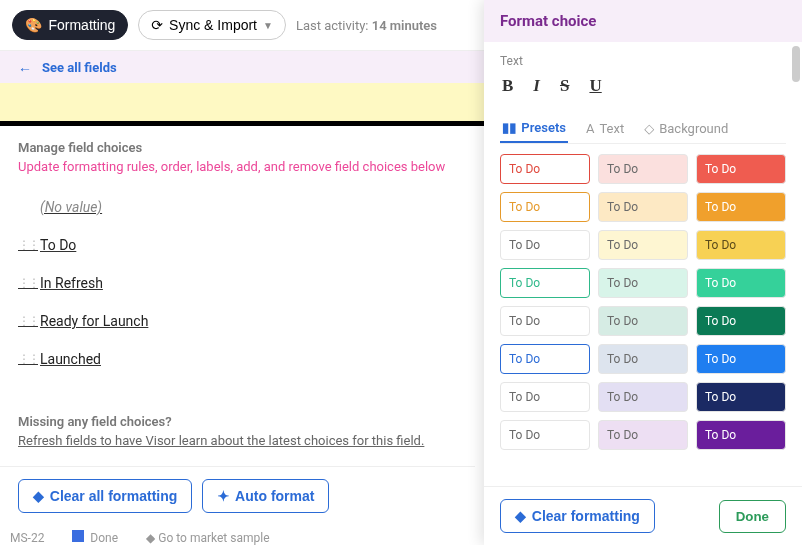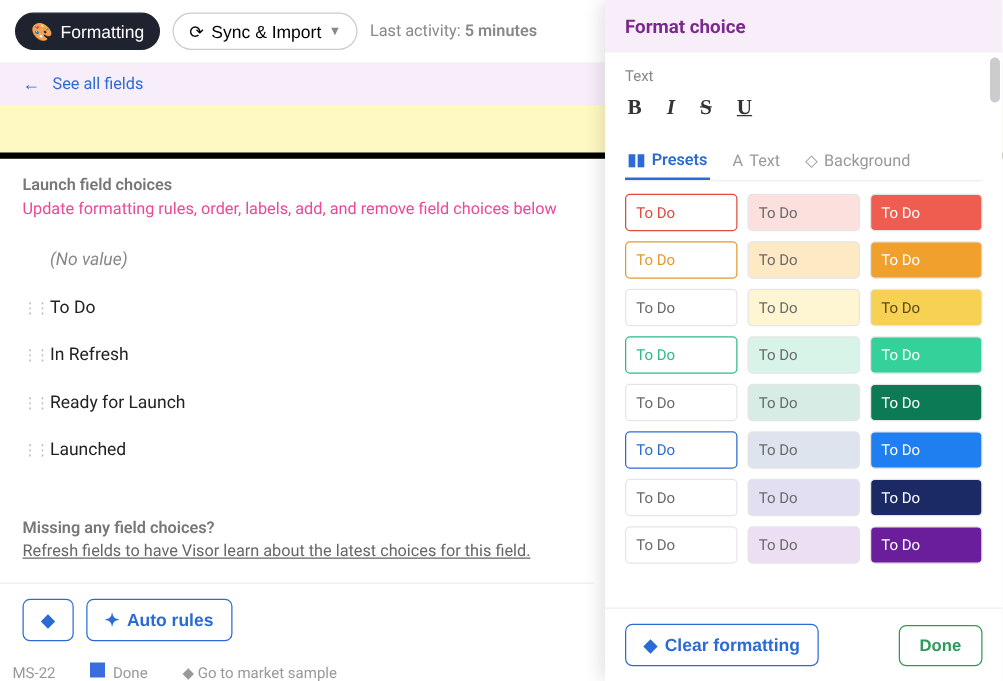--- a/index.html
+++ b/index.html
@@ -5,28 +5,28 @@
 * { box-sizing: border-box; margin: 0; padding: 0; }
 body { font-family: -apple-system, BlinkMacSystemFont, "Segoe UI", Roboto, sans-serif; font-size: 14px; color: #333; background: #fff; width: 802px; height: 545px; overflow: hidden; position: relative; }
 .toolbar { display: flex; align-items: center; gap: 10px; padding: 10px 12px; border-bottom: 1px solid #eee; }
 .btn { display: inline-flex; align-items: center; gap: 6px; padding: 6px 12px; border: 1px solid #ccc; border-radius: 16px; background: #fff; font-size: 14px; cursor: pointer; }
 .btn.dark { background: #1f2330; color: #fff; border-color: #1f2330; }
 .btn .chev { font-size: 10px; color: #888; }
 .activity { color: #888; font-size: 13px; }
 .activity b { font-weight: 600; }
 .header-row { display: flex; align-items: center; gap: 10px; padding: 8px 18px; background: #f7eef9; color: #2b6bd6; font-size: 13px; }
 .header-row .arrow { font-size: 14px; }
-.header-row a { color: #2b6bd6; text-decoration: none; }
+.header-row a { color: #2b6bd6; text-decoration: none; font-weight: bold; }
 .status-row { display: flex; align-items: center; gap: 8px; padding: 8px 18px 12px; background: #fef9c3; border-bottom: 5px solid #000000; justify-content: flex-end; }
 .status-row .diamond { width: 10px; height: 10px; background: #4a5fd6; transform: rotate(45deg); }
 .status-row .title { color: #7a2a8e; font-weight: 700; font-size: 15px; }
 .panel { padding: 14px 18px; }
 .panel h4 { font-size: 13px; font-weight: 600; color: #777; margin-bottom: 4px; }
 .panel .desc { font-size: 13px; color: #ec4899; margin-bottom: 14px; }
-.choice-row { display: flex; align-items: center; padding: 8px 0; }
+.choice-row { display: flex; align-items: center; padding: 8px 0; text-decoration: underline; }
 .drag { display: inline-flex; width: 14px; margin-right: 8px; color: #bbb; font-size: 12px; letter-spacing: -2px; }
 .choice-label { flex: 1; font-size: 14px; color: #222; }
 .choice-label.italic { font-style: italic; color: #888; padding-left: 22px; }
 .fmt-link { color: #2b6bd6; font-weight: 600; font-size: 14px; margin-right: 6px; cursor: pointer; }
 .chip { border: 1px solid #ddd; border-radius: 4px; padding: 3px 6px; font-size: 12px; color: #555; min-width: 26px; text-align: center; display: inline-block; }
 .choice-row.active .fmt-link, .choice-row.active .chip { outline: 2px solid #9ec5ff; border-radius: 4px; }
 .missing { margin-top: 36px; }
 .missing h4 { font-size: 13px; font-weight: 600; color: #777; }
 .missing .desc { font-size: 13px; color: #666; text-decoration: underline; }
 .bottom-actions { display: flex; gap: 10px; padding: 12px 18px; border-top: 1px solid #eee; background: #fff; position: absolute; bottom: 20px; left: 0; width: 475px; }
@@ -62,35 +62,35 @@
     <span class="ico">🎨</span>
     <span>Formatting</span>
   </button>
   <button class="btn">
     <span class="ico">⟳</span>
     <span>Sync &amp; Import</span>
     <span class="chev">▼</span>
   </button>
   <div class="activity">
     <span>Last activity:</span>
-    <b>5 minutes</b>
+    <b>14 minutes</b>
   </div>
 </div>
 
 <div class="header-row">
   <span class="arrow">←</span>
   <a href="#">See all fields</a>
 </div>
 <div class="status-row">
   <span class="diamond"></span>
   <span class="title">Status</span>
 </div>
 
 <div class="panel">
-  <h4>Launch field choices</h4>
+  <h4>Manage field choices</h4>
   <div class="desc">Update formatting rules, order, labels, add, and remove field choices below</div>
 
   <div class="choice-row">
     <span class="choice-label italic">(No value)</span>
     <span class="fmt-link">Format</span>
     <span class="chip">&nbsp;</span>
   </div>
 
   <div class="choice-row active">
     <span class="drag">⋮⋮</span>
@@ -119,24 +119,25 @@
 
   <div class="missing">
     <h4>Missing any field choices?</h4>
     <div class="desc">Refresh fields to have Visor learn about the latest choices for this field.</div>
   </div>
 </div>
 
 <div class="bottom-actions">
   <button class="btn-outline-blue">
     <span class="ico">◆</span>
+    <span>Clear all formatting</span>
   </button>
   <button class="btn-outline-blue">
     <span class="ico">✦</span>
-    <span>Auto rules</span>
+    <span>Auto format</span>
   </button>
 </div>
 
 <div class="peek">
   <span>MS-22</span>
   <span><span class="chk"></span>&nbsp;&nbsp;<span>Done</span></span>
   <span>◆&nbsp;<span>Go to market sample</span></span>
 </div>
 
 <div class="side">

